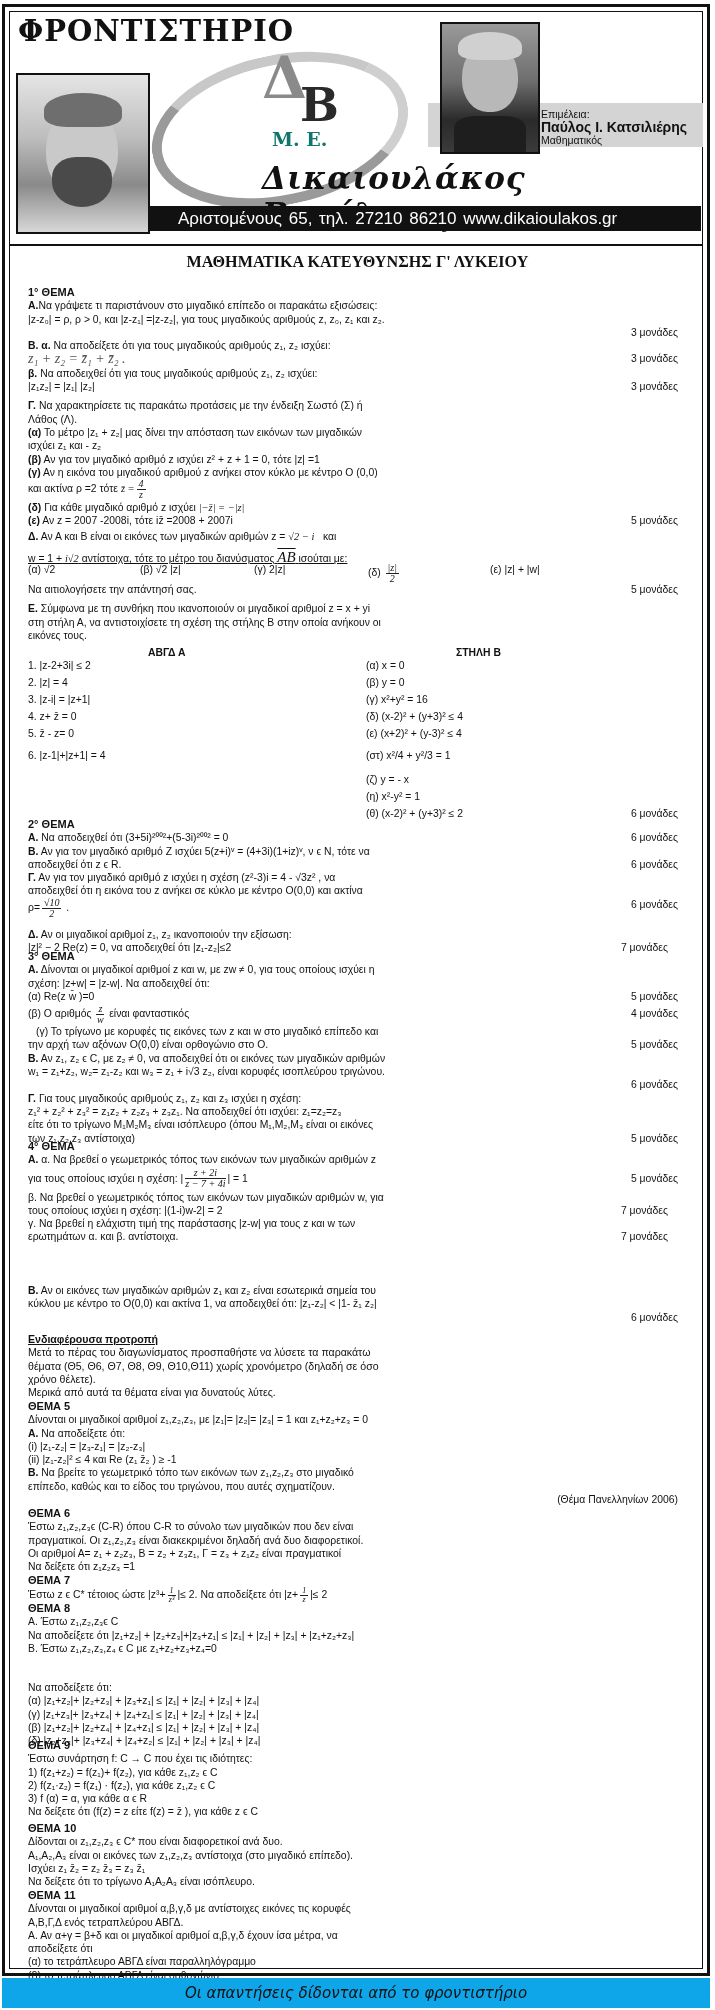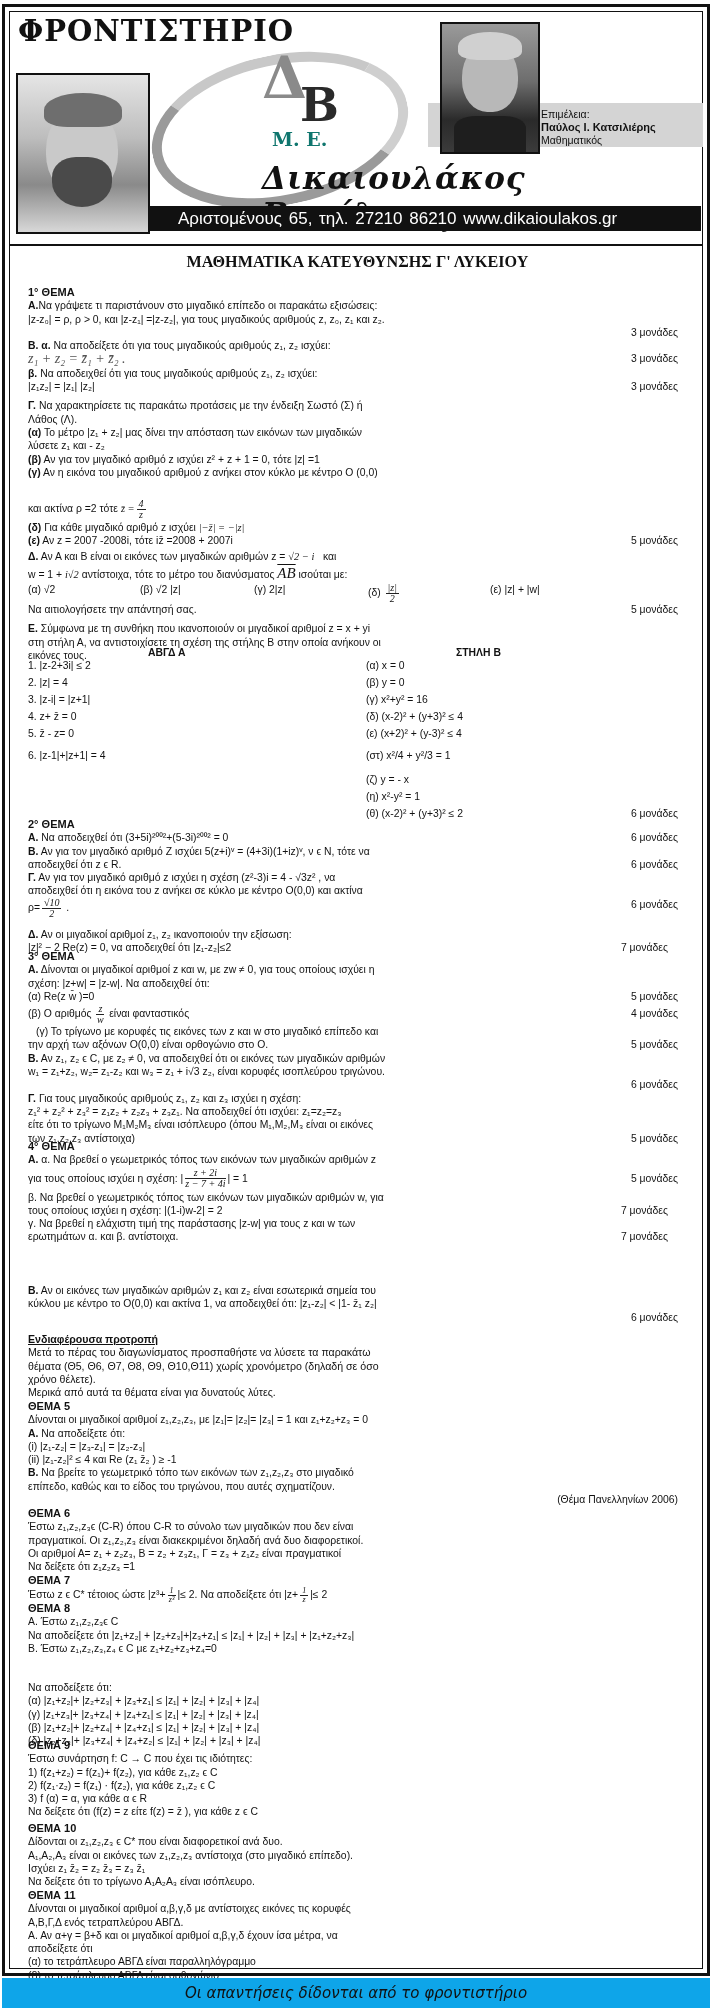--- a/index.html
+++ b/index.html
@@ -12,21 +12,21 @@
   .brand { position:absolute; left:18px; top:14px; font-family:"DejaVu Serif", serif; font-size:29px; font-weight:bold; letter-spacing:1px; color:#111; }
   .photo-left { position:absolute; left:16px; top:73px; width:130px; height:157px; border:2px solid #111; background:linear-gradient(180deg,#e5e5e5 0%,#bdbdbd 40%,#8a8a8a 70%,#d8d8d8 100%); overflow:hidden; }
   .photo-right { position:absolute; left:440px; top:22px; width:96px; height:128px; border:2px solid #111; background:linear-gradient(180deg,#9a9a9a 0%,#6d6d6d 45%,#2a2a2a 75%,#3b3b3b 100%); overflow:hidden; }
   .face { position:absolute; border-radius:50% 50% 45% 45%; }
   .swoosh { position:absolute; left:150px; top:55px; width:260px; height:150px; border-radius:50%; border:10px solid #9a9a9a; border-right-color:#cfcfcf; border-top-color:#c8c8c8; box-sizing:border-box; transform:rotate(-12deg); }
   .logo-delta { position:absolute; left:262px; top:44px; font-family:"DejaVu Serif", serif; font-size:58px; color:#8a8a8a; font-weight:bold; }
   .logo-b { position:absolute; left:300px; top:78px; font-family:"DejaVu Serif", serif; font-size:46px; color:#2a2a2a; font-weight:bold; }
   .logo-me { position:absolute; left:272px; top:128px; font-family:"DejaVu Serif", serif; font-size:19px; font-weight:bold; color:#0f766e; }
   .editor-band { position:absolute; left:428px; top:103px; width:275px; height:44px; background:#d4d4d4; }
   .editor-text { position:absolute; left:541px; top:108px; font-size:10.5px; line-height:13px; color:#111; }
-  .editor-text .name { font-weight:bold; font-size:11px; }
+  .editor-text .name { font-weight:bold; font-size:14px; }
   .tutor-name { position:absolute; left:262px; top:160px; font-family:"DejaVu Serif", serif; font-size:31px; font-style:italic; font-weight:bold; letter-spacing:1px; color:#111; }
   .address-bar { position:absolute; left:148px; top:206px; width:553px; height:25px; background:#111; color:#fff; font-size:17px; line-height:25px; padding-left:30px; box-sizing:border-box; word-spacing:2px; white-space:nowrap; }
 
   
   .doc-title { position:absolute; left:0; top:252px; width:715px; text-align:center; font-family:"Liberation Serif", serif; font-size:17px; font-weight:bold; transform:scaleX(0.95); letter-spacing:0px; }
   .content { position:absolute; left:28px; width:650px; font-size:10.4px; line-height:13.3px; color:#111; }
   .ln { position:relative; white-space:nowrap; text-align:justify; min-height:13.3px; }
   .b { font-weight:bold; }
   .pts { position:absolute; right:0; top:0; }
   .hd { font-weight:bold; font-size:11px; }
@@ -82,28 +82,28 @@
       <span class="pts">3 μονάδες</span>
     </div>
   <div class="ln"><span class="b">Β. α.</span> <span>Να αποδείξετε ότι για τους μιγαδικούς αριθμούς z₁, z₂ ισχύει:</span></div>
   <div class="ln"><span class="it" style="font-size:14px;color:#555">z₁ + z₂ = z̄₁ + z̄₂ .</span><span class="pts">3 μονάδες</span></div>
   <div class="ln"><span class="b">β.</span> <span>Να αποδειχθεί ότι για τους μιγαδικούς αριθμούς z₁, z₂ ισχύει:</span></div>
   <div class="ln"><span>|z₁z₂| = |z₁| |z₂|</span><span class="pts">3 μονάδες</span></div>
   <div class="gap"></div>
   <div class="ln"><span class="b">Γ.</span> <span>Να χαρακτηρίσετε τις παρακάτω προτάσεις με την ένδειξη Σωστό (Σ) ή</span></div>
   <div class="ln">Λάθος (Λ).</div>
   <div class="ln"><span class="b">(α)</span> <span>Το μέτρο |z₁ + z₂| μας δίνει την απόσταση των εικόνων των μιγαδικών</span></div>
-  <div class="ln">λύσετε z₁ και - z₂</div>
+  <div class="ln">ισχύει z₁ και - z₂</div>
   <div class="ln"><span class="b">(β)</span> <span>Αν για τον μιγαδικό αριθμό z ισχύει z² + z + 1 = 0, τότε |z| =1</span></div>
   <div class="ln"><span class="b">(γ)</span> <span>Αν η εικόνα του μιγαδικού αριθμού z ανήκει στον κύκλο με κέντρο Ο (0,0)</span></div>
-  <div class="ln" style="height:22px;margin-top:20px;"><span>και ακτίνα ρ =2 τότε</span> <span class="it">z̄ =</span><span class="frac"><span class="num">4</span><span>z</span></span></div>
+  <div class="ln" style="height:22px;"><span>και ακτίνα ρ =2 τότε</span> <span class="it">z̄ =</span><span class="frac"><span class="num">4</span><span>z</span></span></div>
   <div class="ln"><span class="b">(δ)</span> <span>Για κάθε μιγαδικό αριθμό z ισχύει</span> <span class="it">|−z̄| = −|z|</span></div>
   <div class="ln"><span class="b">(ε)</span> <span>Αν z = 2007 -2008i, τότε</span> <span>iz̄ =2008 + 2007i</span><span class="pts">5 μονάδες</span></div>
   <div class="ln" style="margin-top:2px;"><span class="b">Δ.</span> <span>Αν Α και Β είναι οι εικόνες των μιγαδικών αριθμών z =</span> <span class="it">√2 − i</span>&nbsp;&nbsp; <span>και</span></div>
-  <div class="ln" style="height:20px;line-height:20px;"><span>w = 1 +</span> <span class="it">i√2</span> <span>αντίστοιχα, τότε το μέτρο του διανύσματος</span> <span class="it" style="font-size:15px;text-decoration:overline;">AB</span> <span>ισούται με:</span></div>
+  <div class="ln" style="height:20px;line-height:28px;text-decoration:underline;"><span>w = 1 +</span> <span class="it">i√2</span> <span>αντίστοιχα, τότε το μέτρο του διανύσματος</span> <span class="it" style="font-size:15px;text-decoration:overline;">AB</span> <span>ισούται με:</span></div>
   <div class="ln" style="height:20px;">
     <span style="position:absolute;left:0">(α) √2</span>
     <span style="position:absolute;left:112px">(β) √2 |z|</span>
     <span style="position:absolute;left:226px">(γ) 2|z|</span>
     <span style="position:absolute;left:340px"><span>(δ)</span> <span class="frac"><span class="num">|z|</span><span>2</span></span></span>
     <span style="position:absolute;left:462px">(ε) |z| + |w|</span>
   </div>
   <div class="ln"><span>Να αιτιολογήσετε την απάντησή σας.</span><span class="pts">5 μονάδες</span></div>
   <div class="gap"></div>
   <div class="ln"><span class="b">Ε.</span> <span>Σύμφωνα με τη συνθήκη που ικανοποιούν οι μιγαδικοί αριθμοί z = x + yi</span></div>

